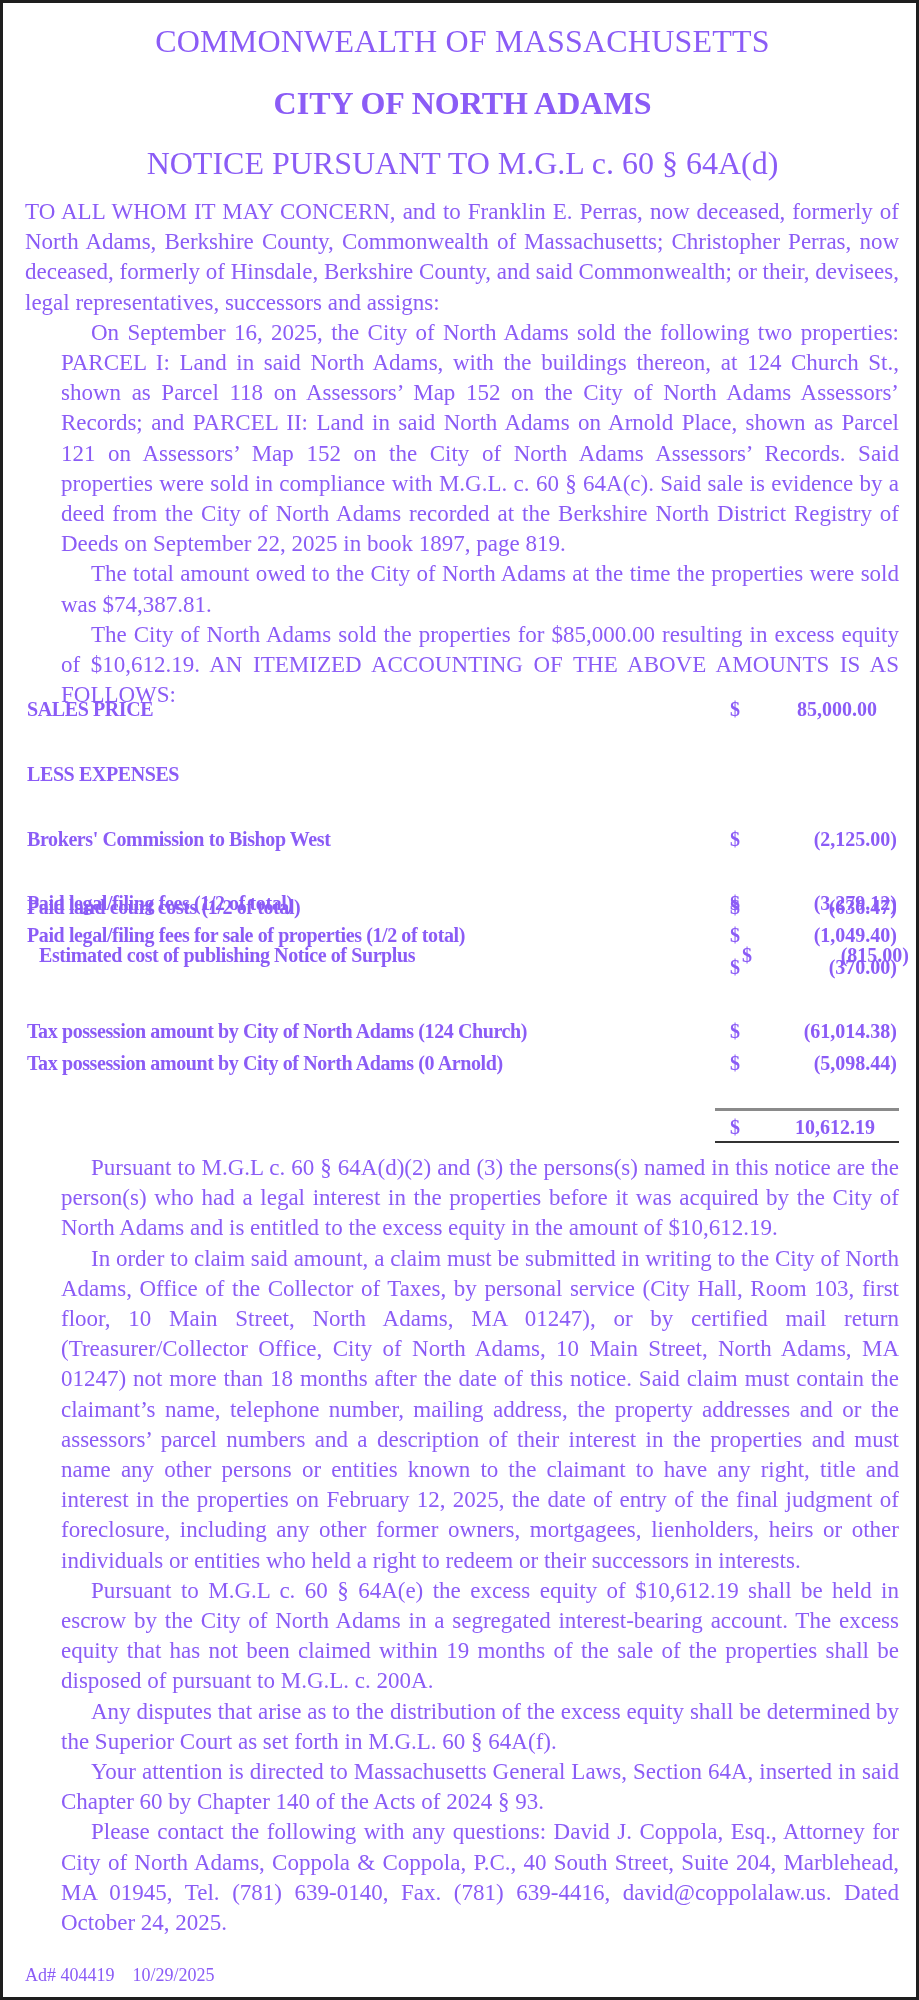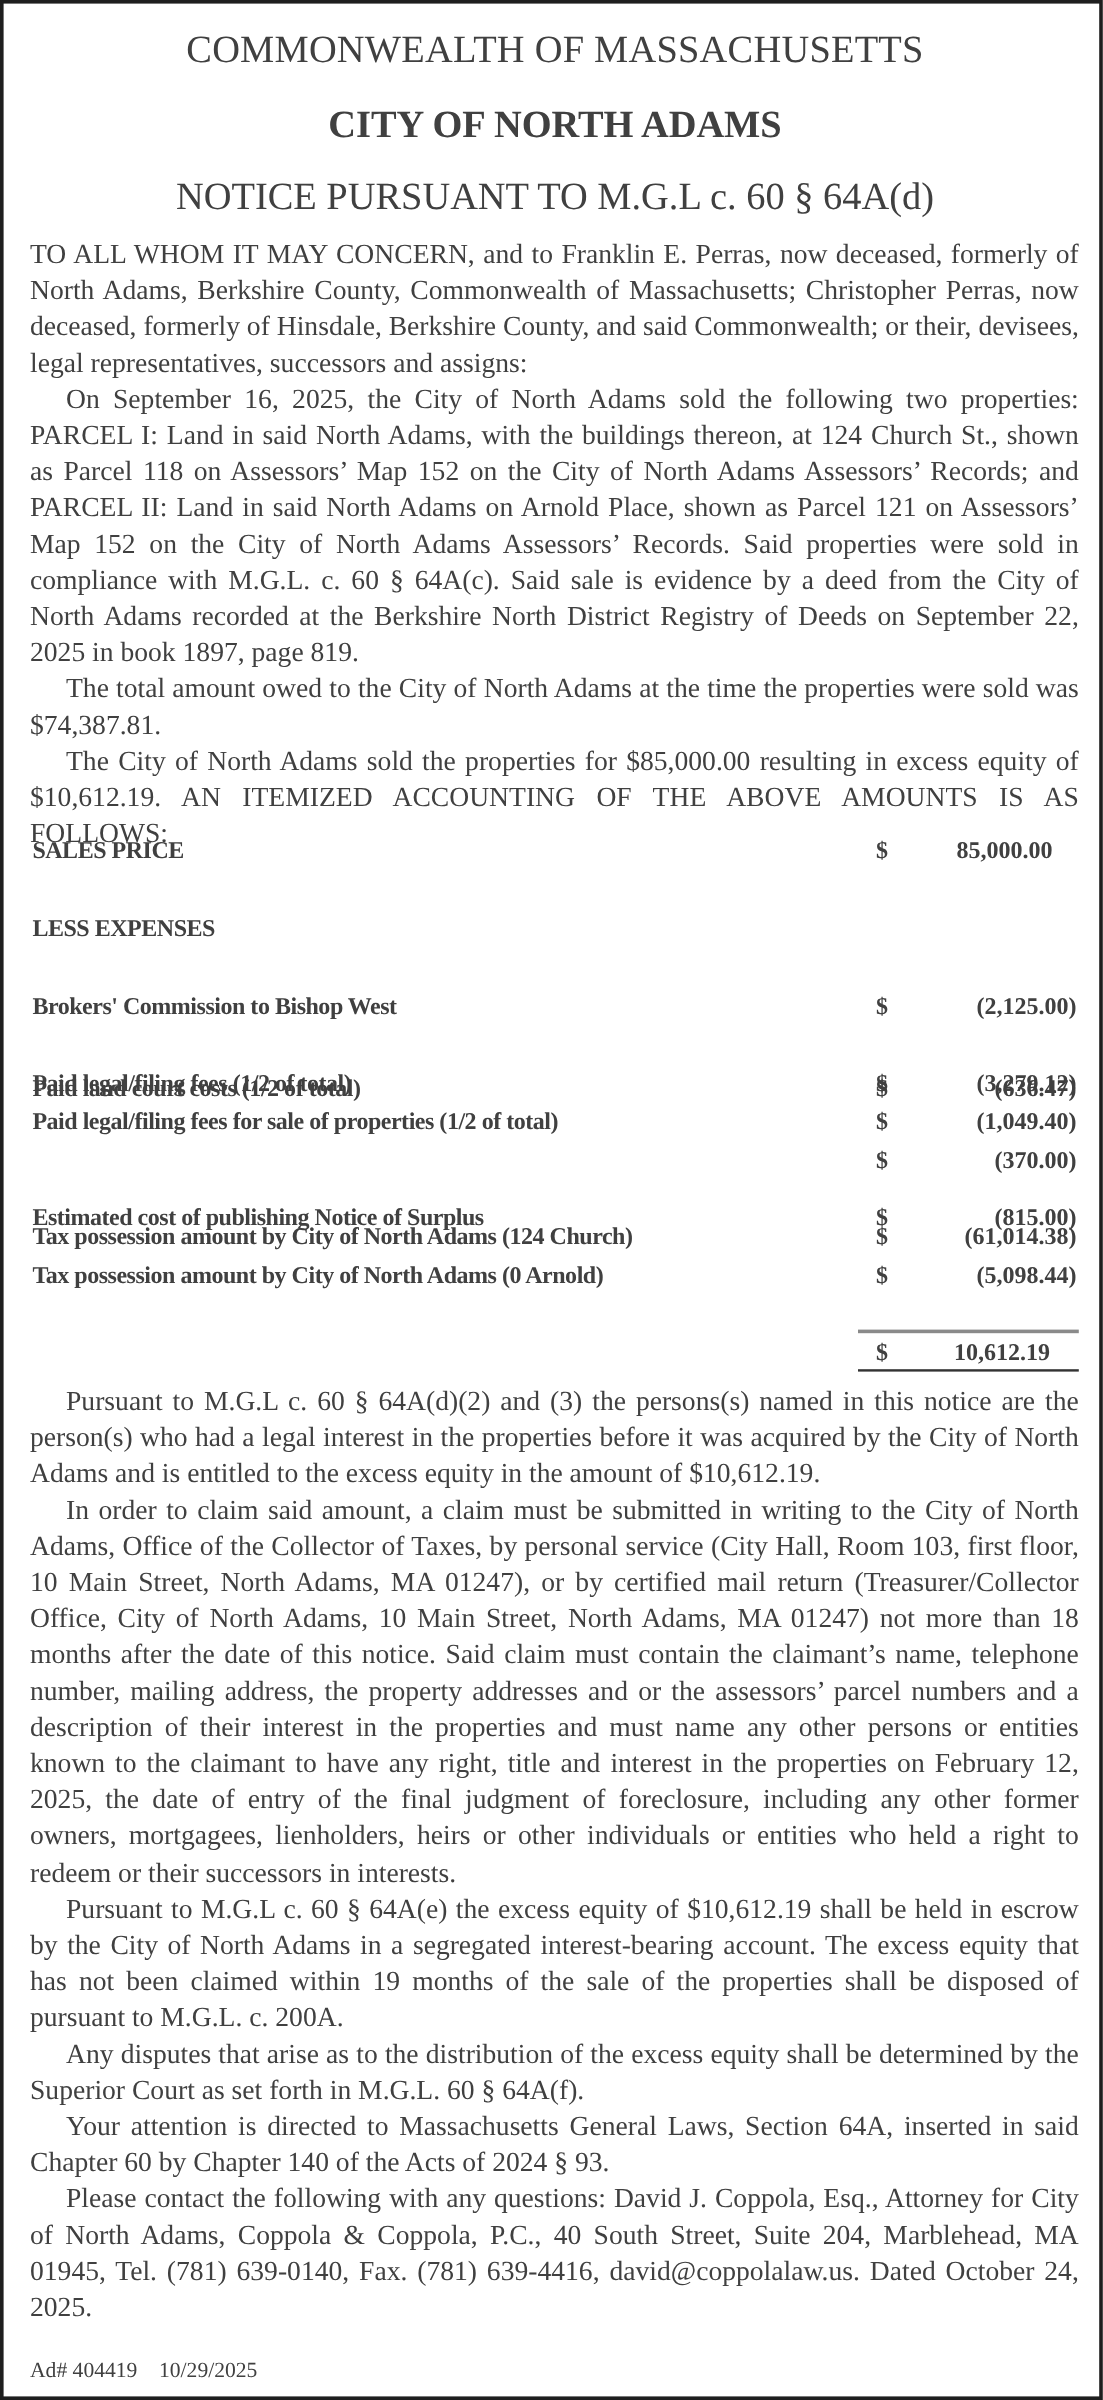--- a/index.html
+++ b/index.html
@@ -3,21 +3,21 @@
 <meta charset="utf-8">
 <style>
   html, body { margin: 0; padding: 0; background: #ffffff; }
   body { width: 919px; height: 2000px; overflow: hidden; }
   .frame {
     position: absolute; left: 0; top: 0;
     width: 919px; height: 2000px;
     box-sizing: border-box;
     border: 3px solid #1e1e1e;
     background: #ffffff;
-    color: #404040;
+    color: #8b5cf6;
     font-family: "Liberation Serif", "DejaVu Serif", serif;
   }
   .h1 {
     position: absolute; left: 0; width: 919px; text-align: center;
     top: 18px; font-size: 32px; letter-spacing: 0.2px; line-height: 40px;
   }
   .h2 {
     position: absolute; left: 0; width: 919px; text-align: center;
     top: 80px; font-size: 32px; font-weight: bold; line-height: 40px;
   }
@@ -25,21 +25,21 @@
     position: absolute; left: 0; width: 919px; text-align: center;
     top: 140px; font-size: 32px; line-height: 40px;
   }
   .body {
     position: absolute; left: 22px; width: 874px;
     font-size: 23px; line-height: 30.2px;
     text-align: justify;
     transform-origin: left top;
   }
   .para { margin: 0; }
-  .para.indent { text-indent: 30px; }
+  .para.indent { text-indent: 30px; margin-left: 36px; }
   .t1 { top: 194px; }
   .ledger {
     position: absolute; left: 24px; width: 870px;
     font-weight: bold; font-size: 20px; line-height: 32px;
     font-family: "Liberation Serif", serif;
   }
   .lrow { position: absolute; left: 0; width: 870px; height: 32px; }
   .lrow .lbl { position: absolute; left: 0; top: 0; white-space: nowrap; letter-spacing: -0.4px; }
   .lrow .cur { position: absolute; left: 703px; top: 0; }
   .lrow .amt { position: absolute; right: 0; top: 0; text-align: right; }
@@ -102,21 +102,21 @@
     </div>
     <div class="lrow" style="top:916px;">
       <span class="lbl">Paid legal/filing fees for sale of properties (1/2 of total)</span>
       <span class="cur">$</span>
       <span class="amt">(1,049.40)</span>
     </div>
     <div class="lrow" style="top:948px;">
       <span class="cur">$</span>
       <span class="amt">(370.00)</span>
     </div>
-    <div class="lrow" style="top:996px;">
+    <div class="lrow" style="top:936px;margin-left:12px;">
       <span class="lbl">Estimated cost of publishing Notice of Surplus</span>
       <span class="cur">$</span>
       <span class="amt">(815.00)</span>
     </div>
     <div class="lrow" style="top:1012px;">
       <span class="lbl">Tax possession amount by City of North Adams (124 Church)</span>
       <span class="cur">$</span>
       <span class="amt">(61,014.38)</span>
     </div>
     <div class="lrow" style="top:1044px;">

